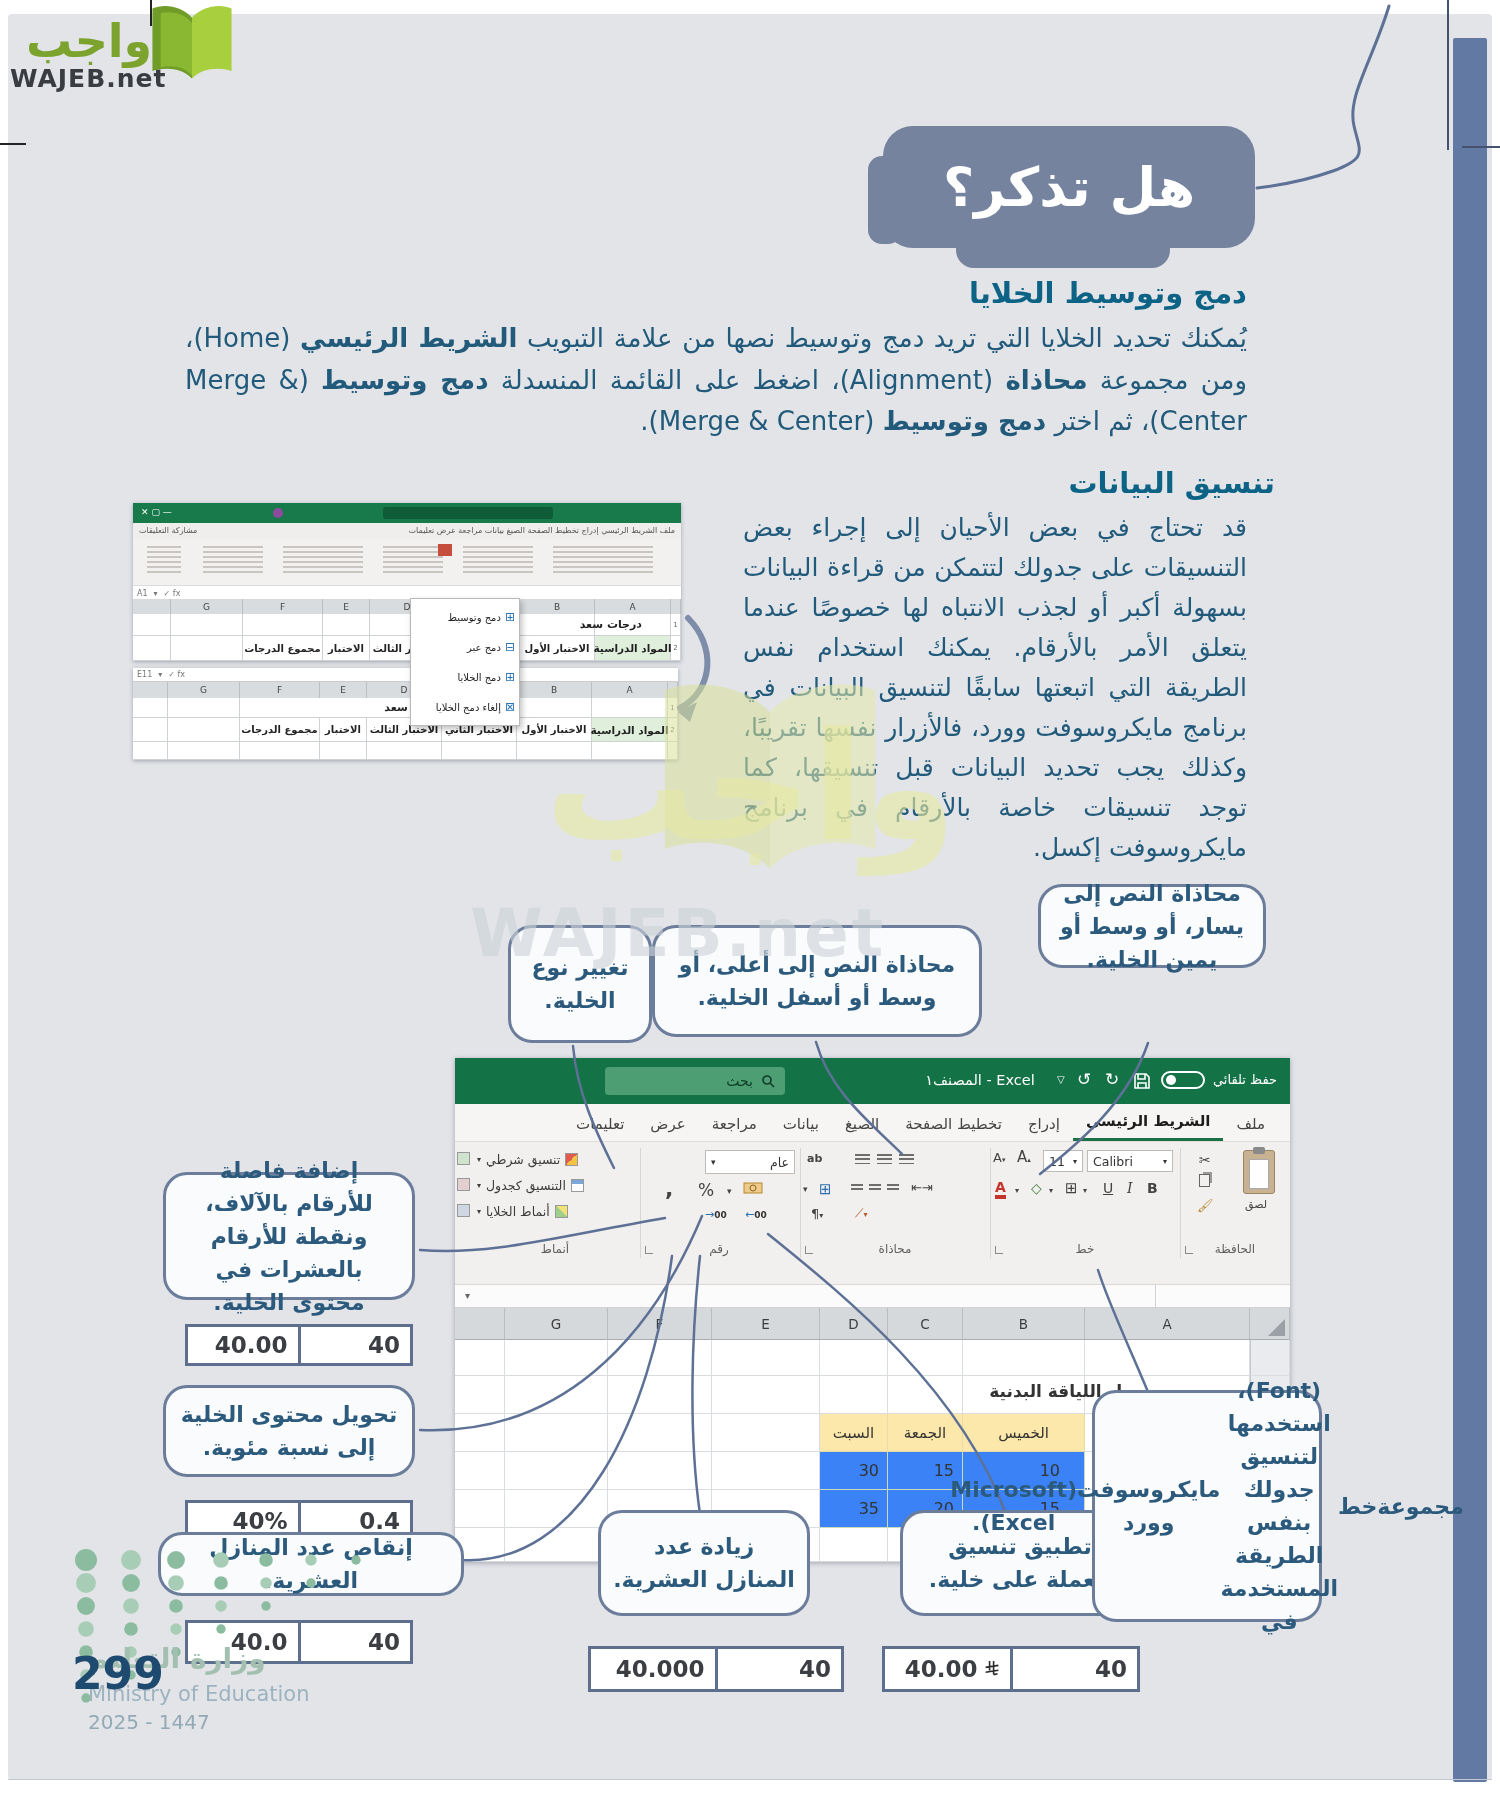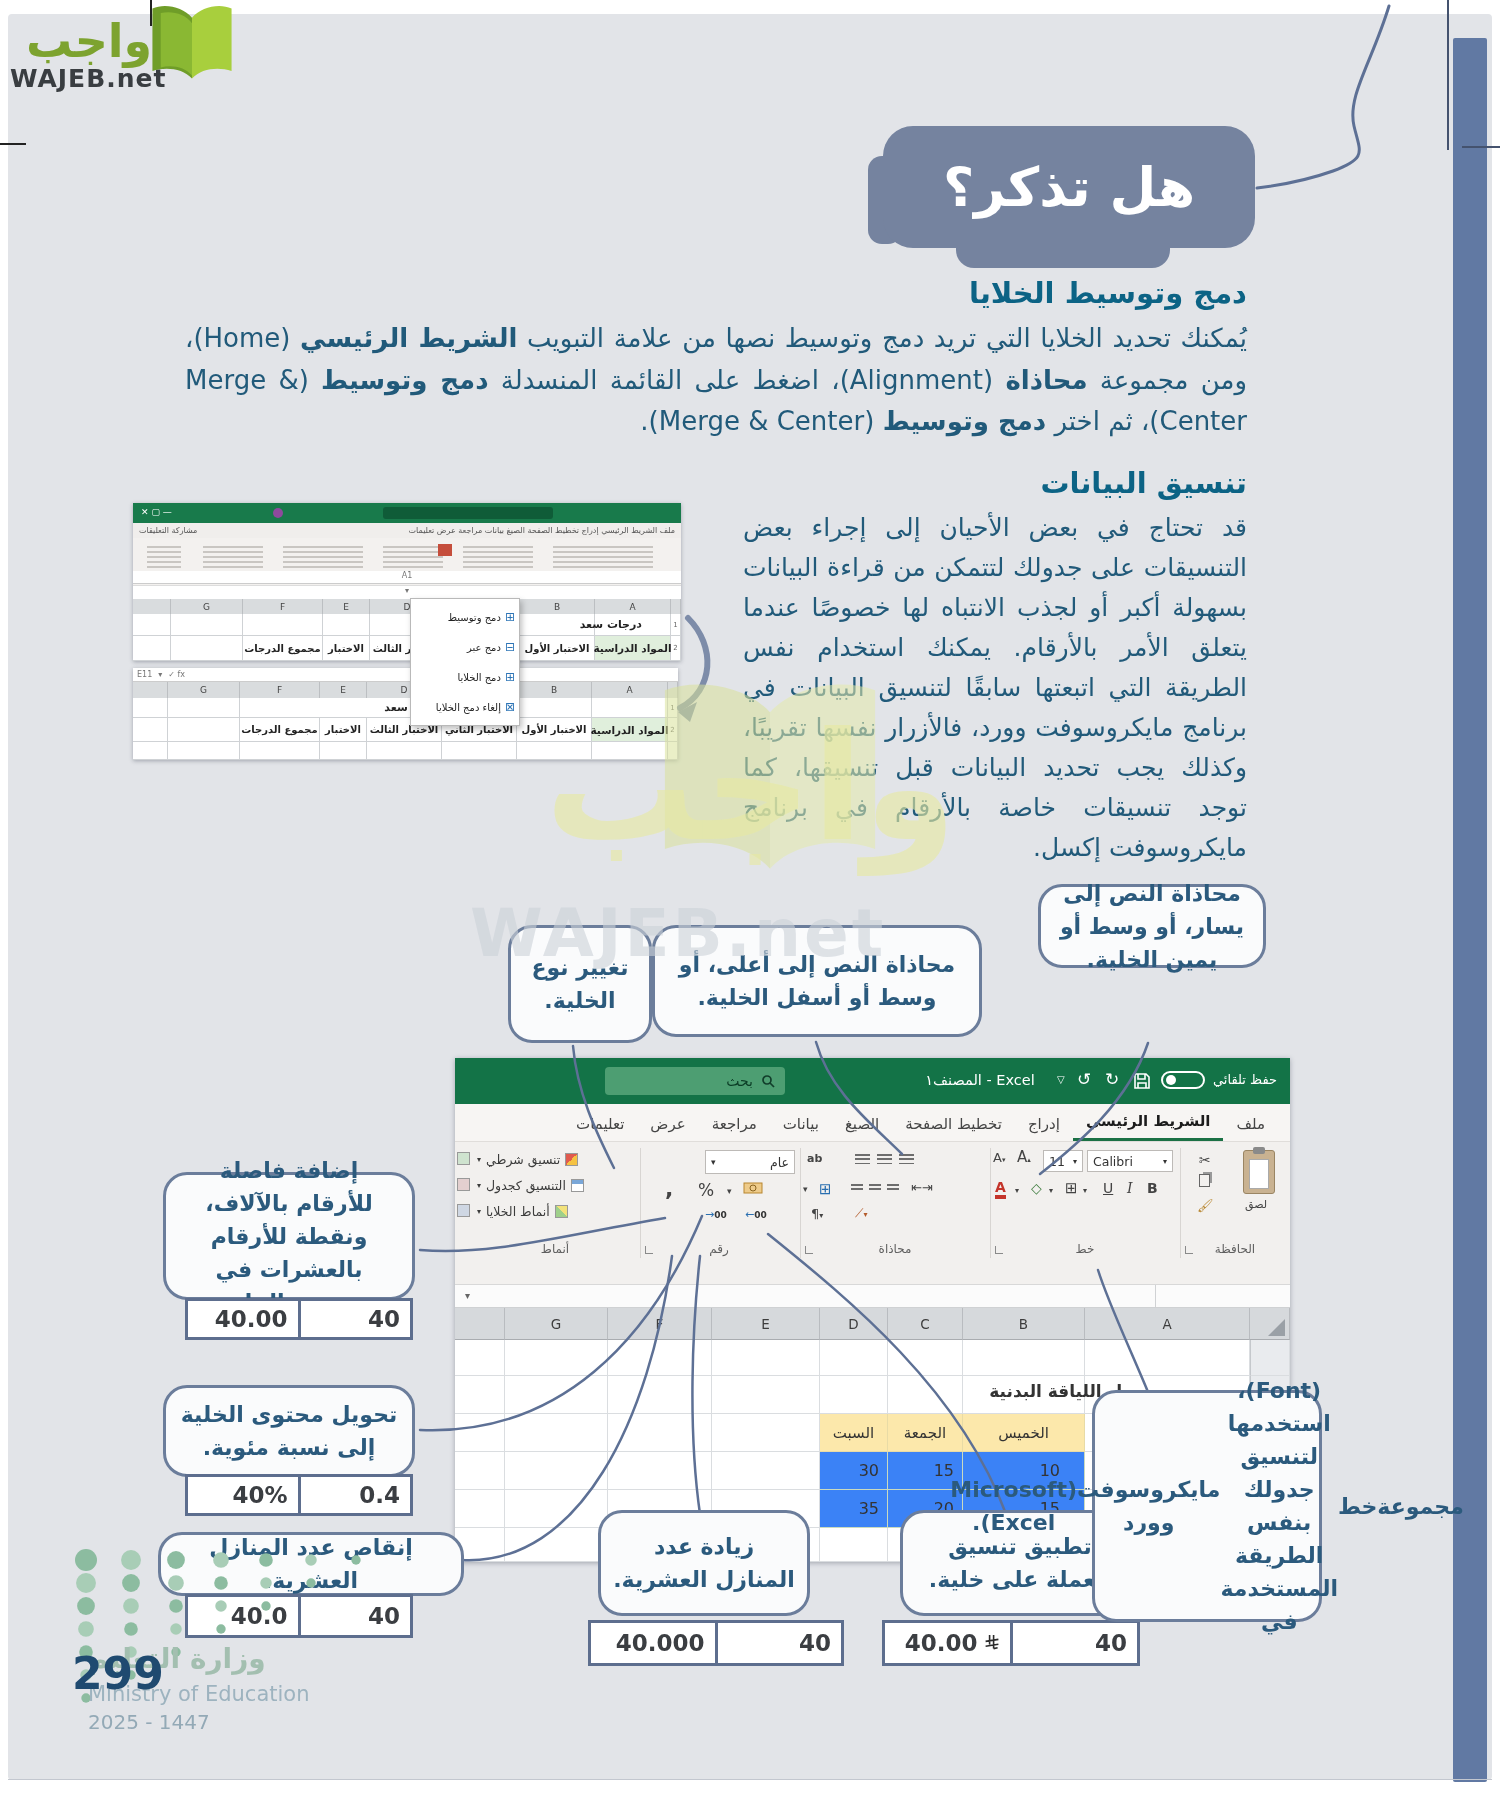--- a/index.html
+++ b/index.html
@@ -20,21 +20,21 @@
 
   
   .h2{color:#0c6385;font-weight:bold;font-size:29px;text-align:right;direction:rtl;z-index:2;}
   .para{color:#215a7a;font-size:26px;line-height:1.60;text-align:justify;direction:rtl;z-index:2;}
   .para[dir]{direction:rtl;}
 
   
   .co{background:#fafbfc;border:3.5px solid #6b7d9b;border-radius:24px;color:#2b5a7d;font-weight:bold;font-size:22px;line-height:1.5;text-align:center;display:flex;align-items:center;justify-content:center;direction:rtl;z-index:5;padding:6px 12px;box-sizing:border-box;}
 
   
-  .ext{display:flex;border:3px solid #5d6e8e;background:#fff;z-index:5;direction:ltr;box-sizing:border-box;}
+  .ext{display:flex;border:3px solid #5d6e8e;background:#fff;z-index:5;direction:ltr;box-sizing:border-box;margin-top:26px;}
   .ext .c{flex:1;display:flex;align-items:center;justify-content:flex-end;padding:0 10px;font-size:23px;font-weight:bold;color:#3b3e42;}
   .ext .c:first-child{border-right:3px solid #5d6e8e;}
 
   
   .xl{left:455px;top:1058px;width:835px;height:504px;background:#fff;z-index:1;box-shadow:0 1px 5px rgba(40,50,70,.35);font-family:"DejaVu Sans",sans-serif;}
   .xl *{box-sizing:border-box;}
   .xl-title{position:absolute;left:0;top:0;width:100%;height:46px;background:#137347;color:#fff;}
   .xl-search{position:absolute;left:150px;top:9px;width:180px;height:28px;background:#4d9e72;border-radius:4px;color:#0b3d26;font-size:14px;display:flex;align-items:center;justify-content:flex-end;gap:8px;padding:0 10px;direction:ltr;}
   .xl-tabs{position:absolute;left:0;top:46px;width:100%;height:38px;background:#f7f5f3;border-bottom:1px solid #e0ddda;display:flex;flex-direction:row;direction:rtl;align-items:flex-end;gap:0;padding-right:12px;}
   .xl-tab{font-size:15px;color:#454545;padding:8px 13px;white-space:nowrap;}
@@ -116,21 +116,21 @@
 
 <div class="abs hb-ear"></div>
 <div class="abs hb">
   <span class="hb-title">هل تذكر؟</span>
 </div>
 <div class="abs hb-tab"></div>
 
 <div class="abs h2" style="left:185px;top:276px;width:1062px;">دمج وتوسيط الخلايا</div>
 <div class="abs para" style="left:185px;top:318px;width:1062px;" dir="rtl"><span>يُمكنك تحديد الخلايا التي تريد دمج وتوسيط نصها من علامة التبويب </span><span style="font-weight: bold;">الشريط الرئيسي</span><span> (Home)، ومن مجموعة </span><span style="font-weight: bold;">محاذاة</span><span> (Alignment)، اضغط على القائمة المنسدلة </span><span style="font-weight: bold;">دمج وتوسيط</span><span> (Merge &amp; Center)، ثم اختر </span><span style="font-weight: bold;">دمج وتوسيط</span><span> (Merge &amp; Center).</span></div>
 
-<div class="abs h2" style="left:745px;top:466px;width:502px;">تنسيق البيانات</div>
+<div class="abs h2" style="left:773px;top:466px;width:502px;">تنسيق البيانات</div>
 <div class="abs para" style="left:743px;top:508px;width:504px;font-size:25px;" dir="rtl">قد تحتاج في بعض الأحيان إلى إجراء بعض التنسيقات على جدولك لتتمكن من قراءة البيانات بسهولة أكبر أو لجذب الانتباه لها خصوصًا عندما يتعلق الأمر بالأرقام. يمكنك استخدام نفس الطريقة التي اتبعتها سابقًا لتنسيق البيانات في برنامج مايكروسوفت وورد، فالأزرار نفسها تقريبًا، وكذلك يجب تحديد البيانات قبل تنسيقها، كما توجد تنسيقات خاصة بالأرقام في برنامج مايكروسوفت إكسل.</div>
 
 <div class="abs mini" style="left:133px;top:503px;width:548px;height:158px;">
   <div class="m-title">
     <span style="position:absolute;left:8px;top:4px;color:#fff;font-size:9px;">✕ ▢ —</span>
     <span style="position:absolute;left:140px;top:5px;width:10px;height:10px;border-radius:50%;background:#8e4a9e;"></span>
     <span style="position:absolute;left:250px;top:4px;width:170px;height:12px;background:#0f5c38;border-radius:3px;"></span>
   </div>
   <div class="m-tabs" style="top:20px;">
     <span>مشاركة   التعليقات</span>
@@ -138,21 +138,21 @@
   </div>
   <div class="m-ribbon" style="top:35px;">
     <span class="blob" style="left:14px;top:8px;width:34px;height:30px;"></span>
     <span class="blob" style="left:70px;top:8px;width:60px;height:30px;"></span>
     <span class="blob" style="left:150px;top:8px;width:80px;height:30px;"></span>
     <span class="blob" style="left:250px;top:8px;width:60px;height:30px;"></span>
     <span class="blob" style="left:330px;top:8px;width:70px;height:30px;"></span>
     <span class="blob" style="left:420px;top:8px;width:100px;height:30px;"></span>
     <span style="position:absolute;left:305px;top:6px;width:14px;height:12px;background:#c54e3c;"></span>
   </div>
-  <div class="m-name" style="top:68px;flex-direction:column;">
+  <div class="m-name" style="top:84px;">
       <span>A1</span>
       <span>▾</span>
       <span>✓ fx</span>
     </div>
   <div class="m-cols" style="top:96px;height:15px;">
     <span class="hc mP"></span>
     <span class="hc mG">G</span>
     <span class="hc mF">F</span>
     <span class="hc mE">E</span>
     <span class="hc mD">D</span>

